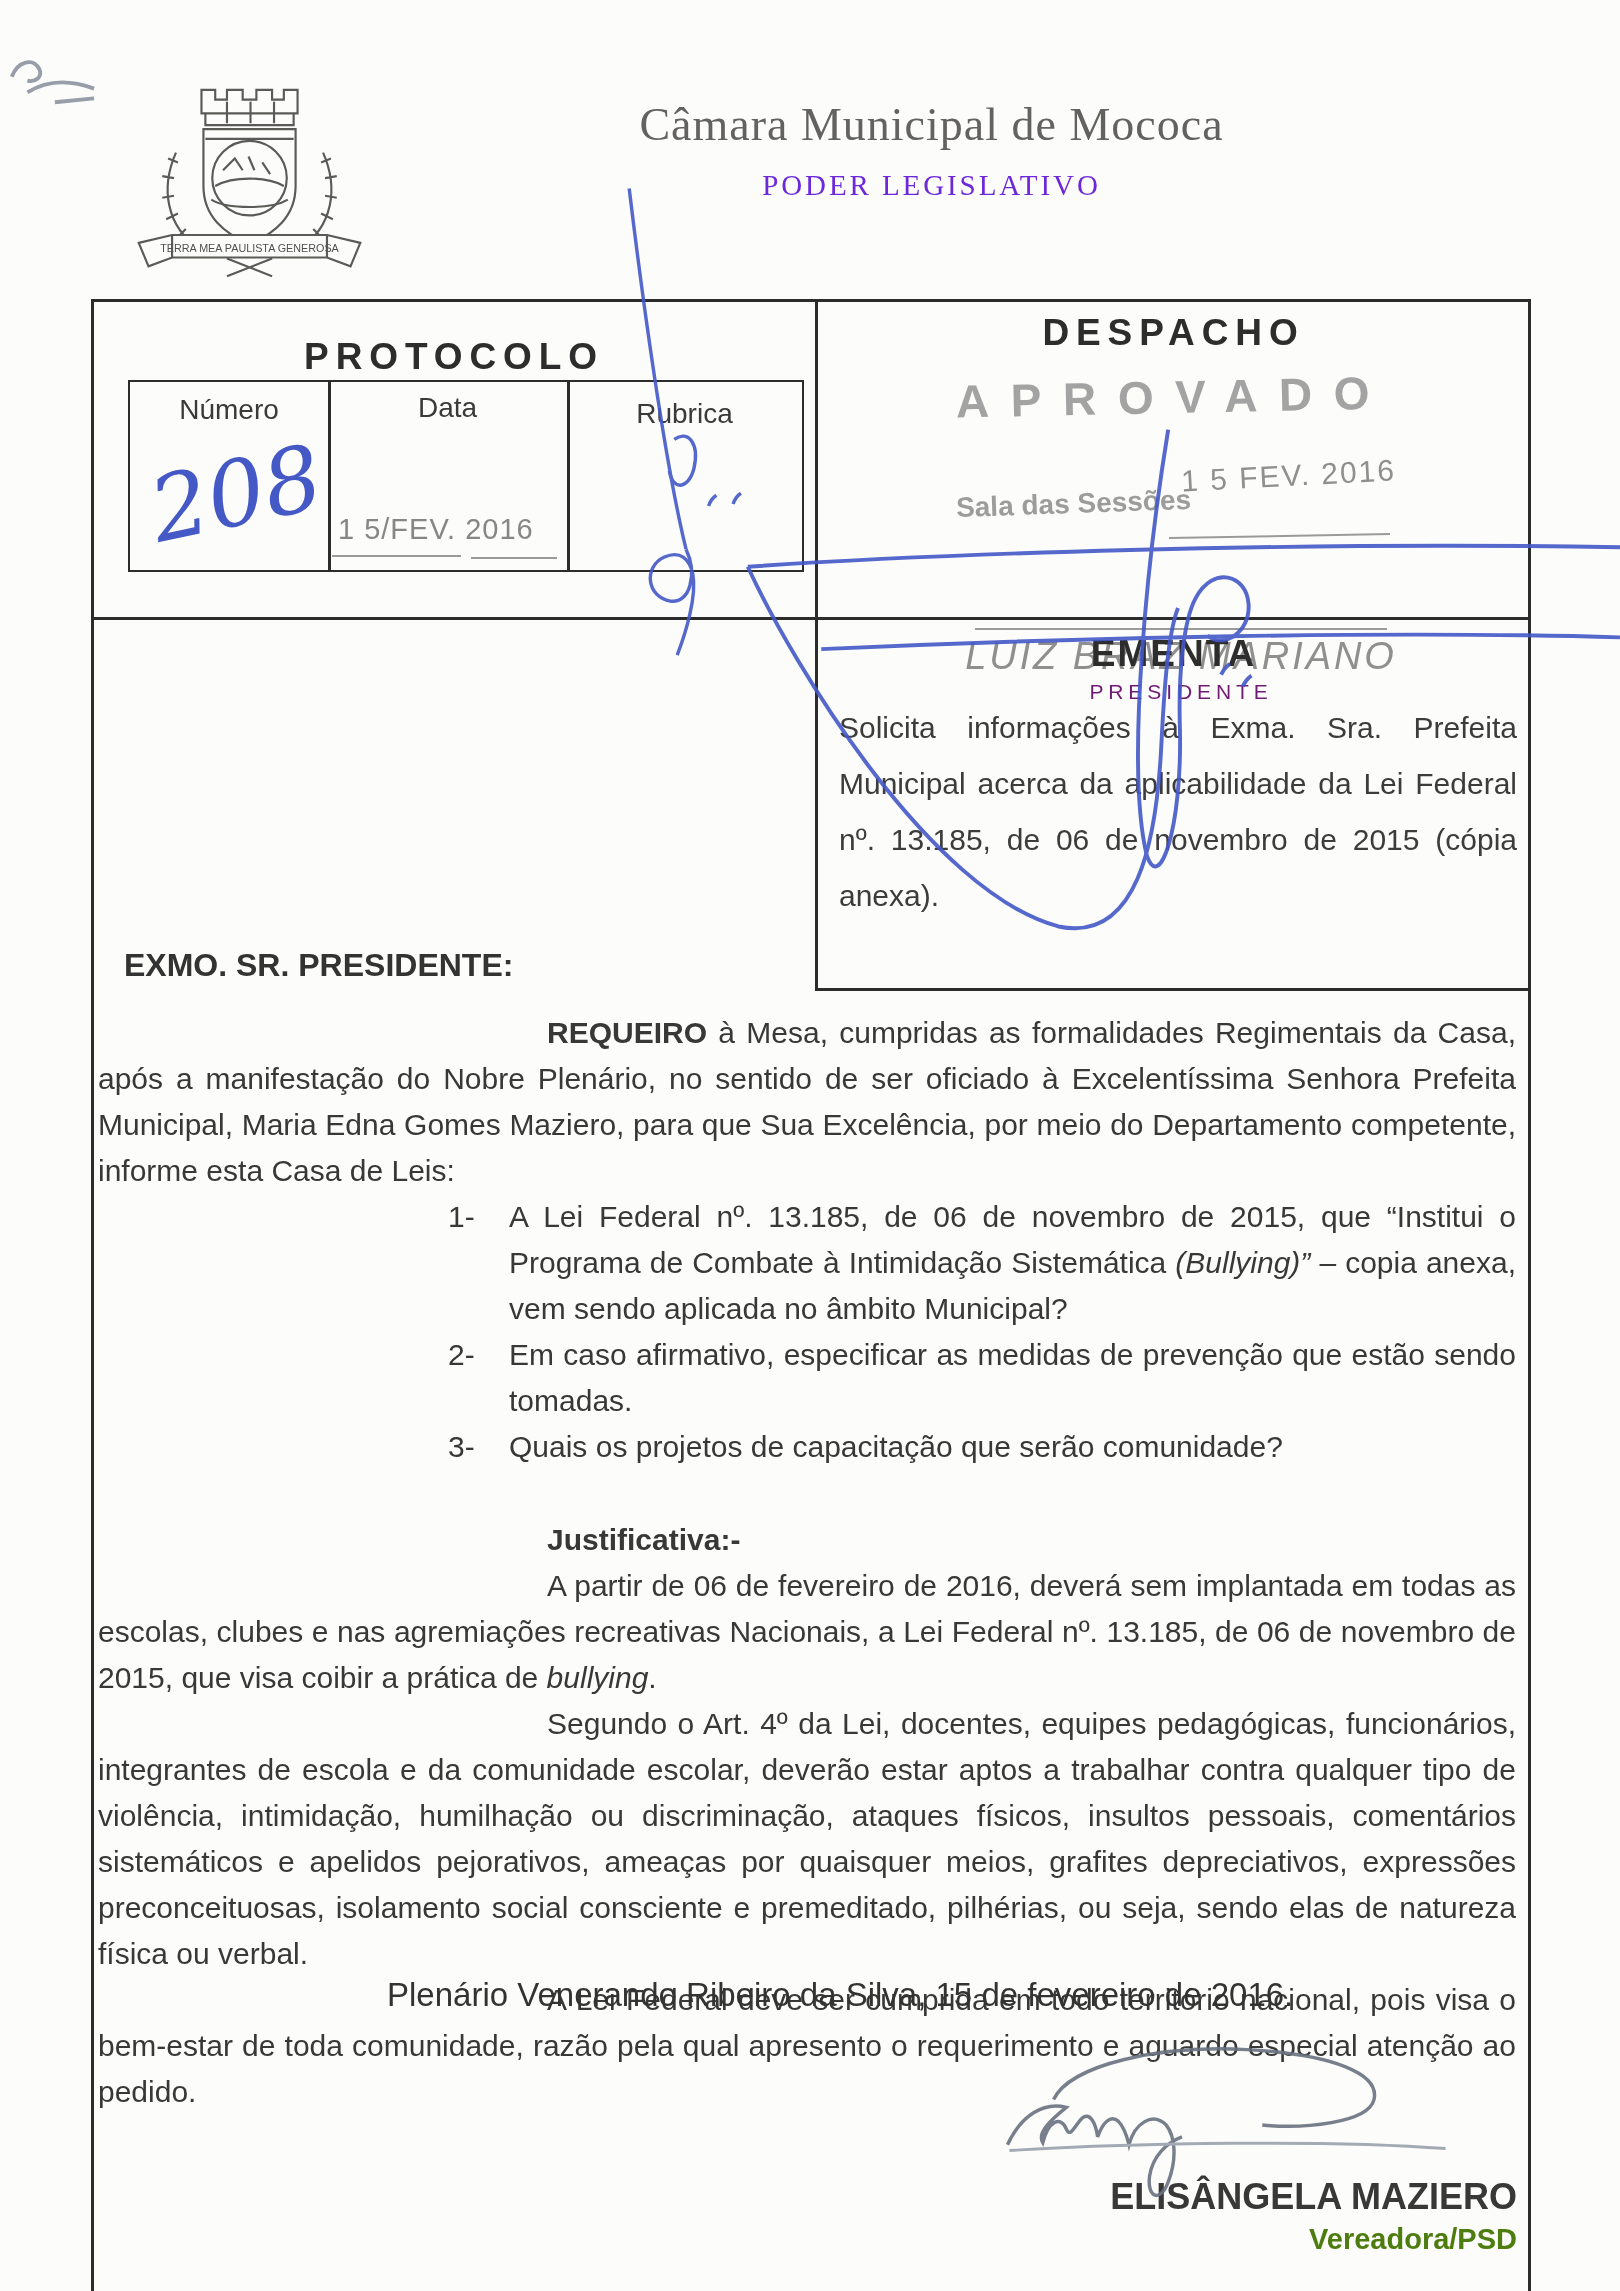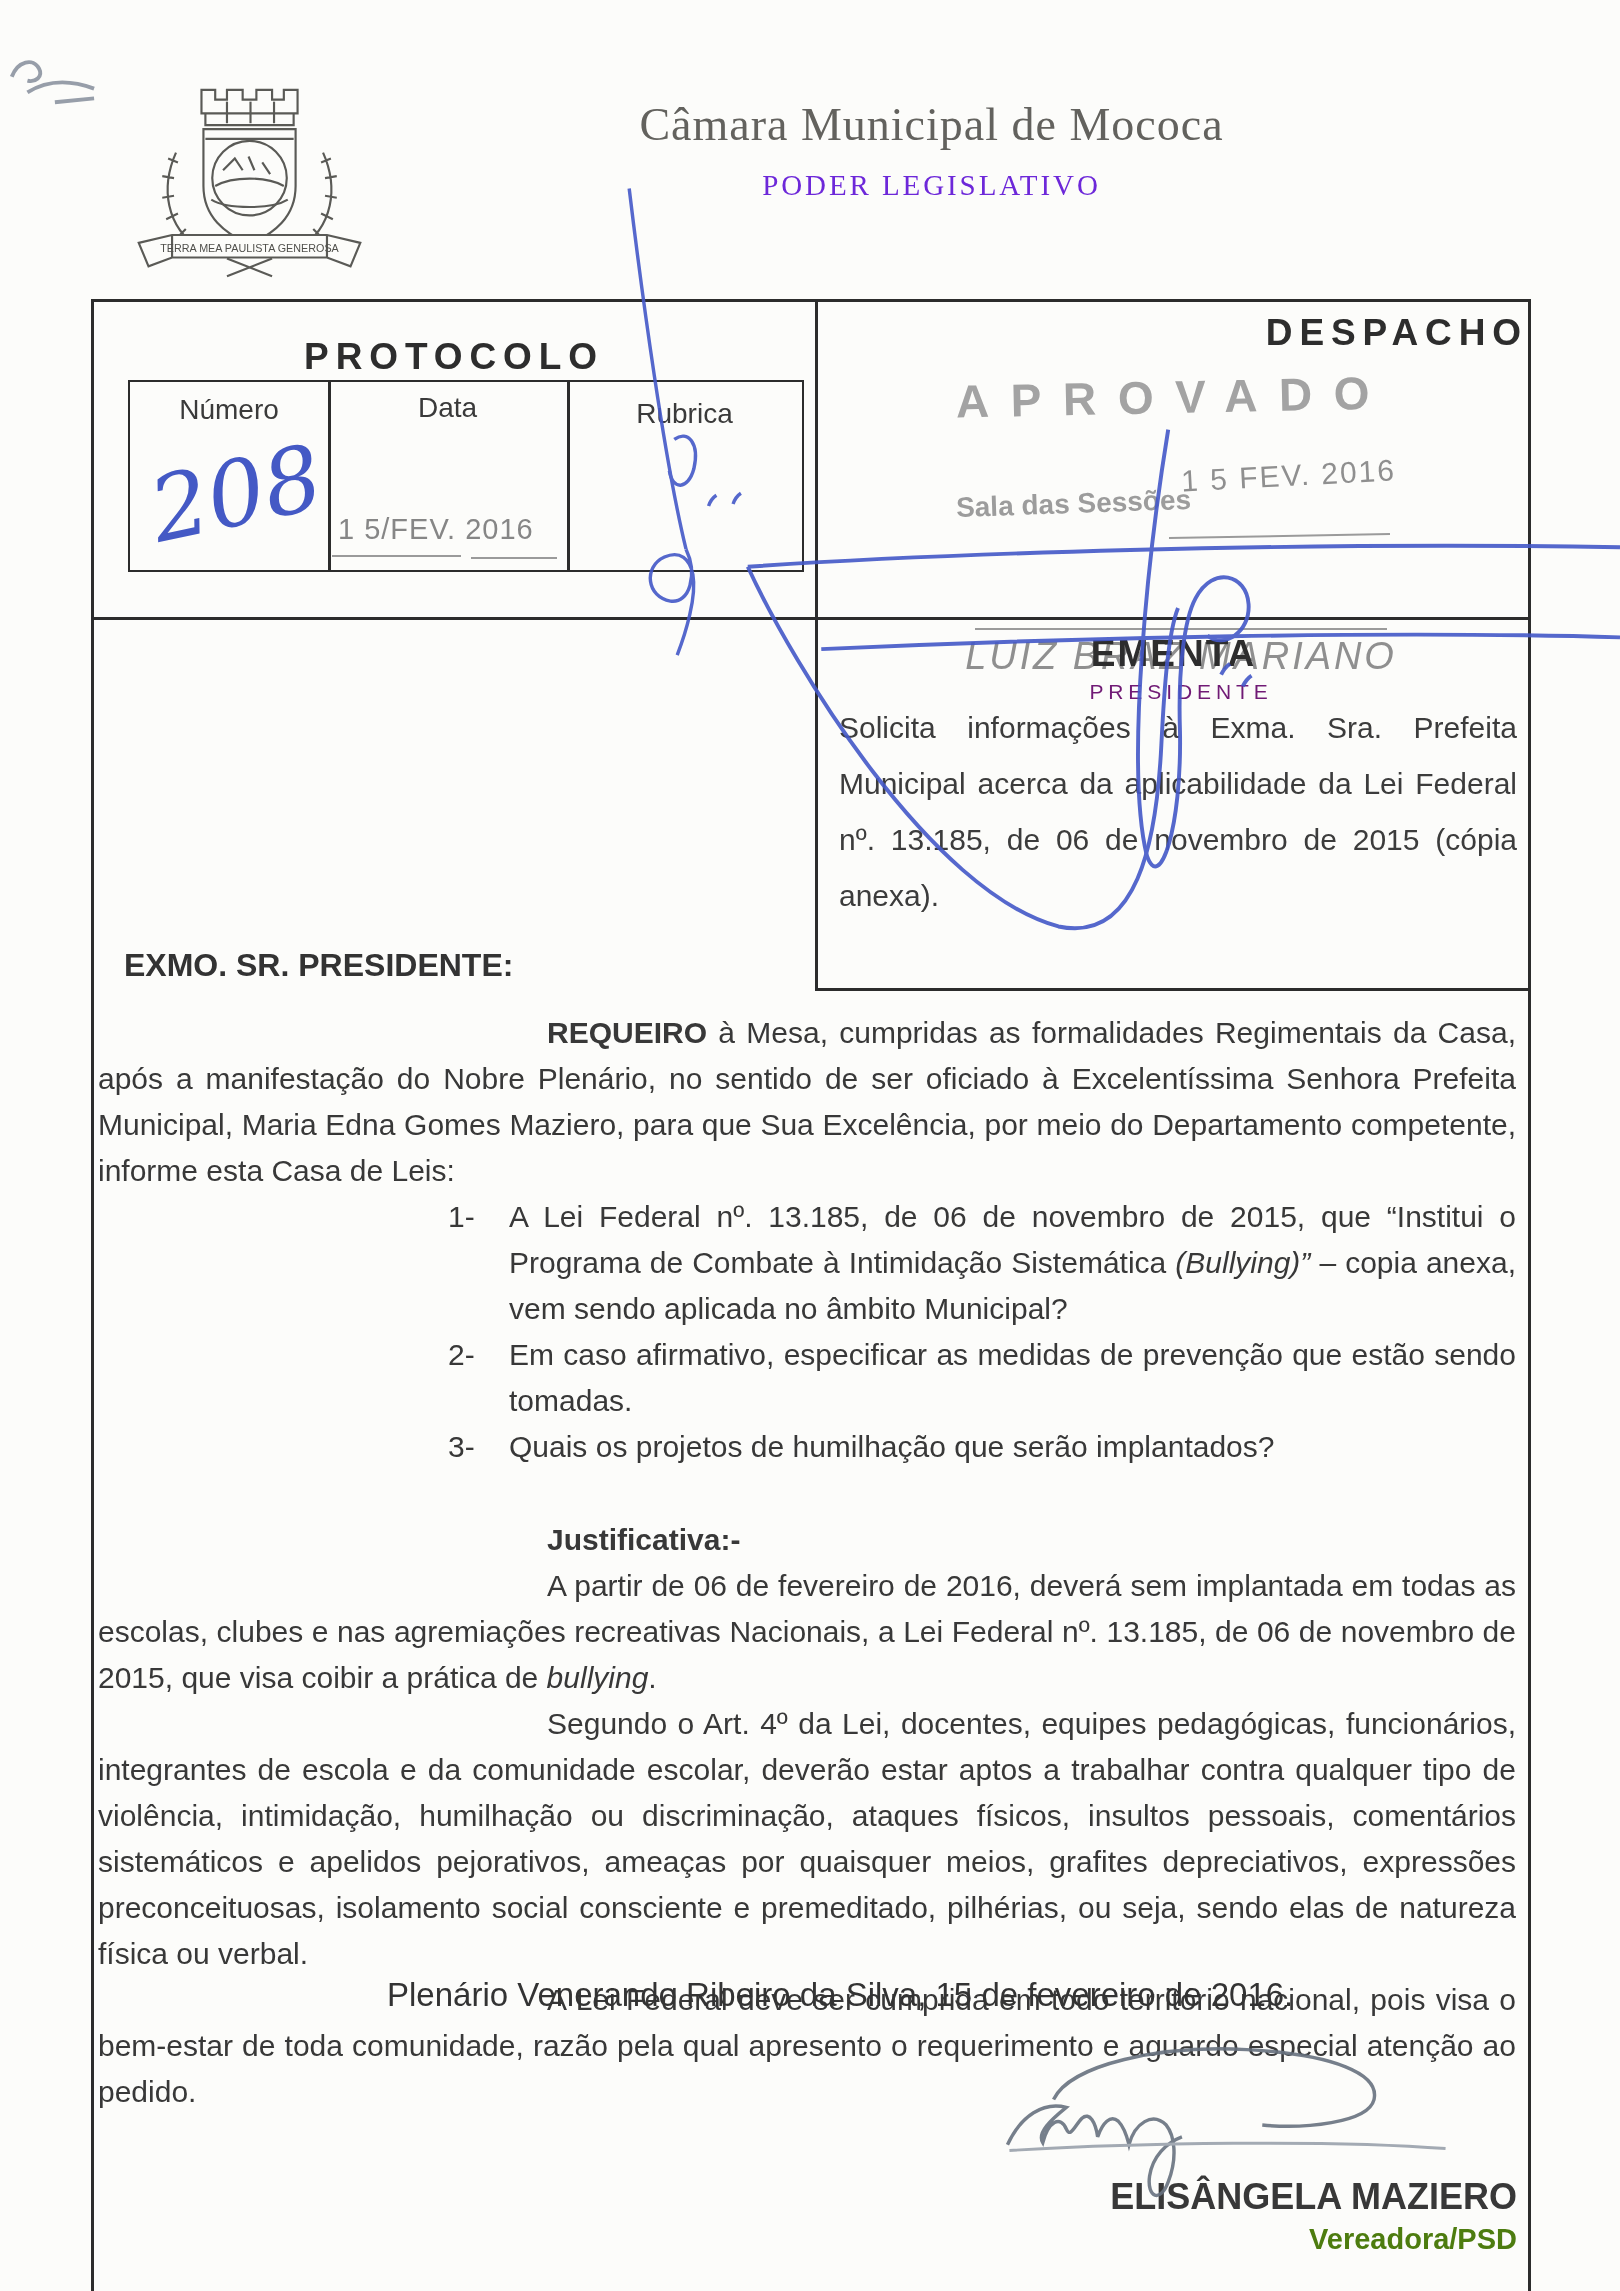--- a/index.html
+++ b/index.html
@@ -103,21 +103,21 @@
     <div class="cdiv" style="left:437px;"></div>
     <div class="phead" style="left:0;top:11.8px;width:198px;text-align:center;">Número</div>
     <div class="phead" style="left:198px;top:9.8px;width:239px;text-align:center;">Data</div>
     <div class="phead" style="left:437px;top:15.7px;width:235px;text-align:center;">Rubrica</div>
     <div class="numero-val">208</div>
     <div class="data-stamp">1 5/FEV. 2016</div>
     <div class="grayline" style="left:202px;top:173px;width:129px;height:2px;"></div>
     <div class="grayline" style="left:341px;top:175px;width:86px;height:2px;"></div>
   </div>
 
-  <div class="band-title" style="left:784px;top:312px;width:711px;text-align:right;padding-left:33px;">DESPACHO</div>
+  <div class="band-title" style="left:818px;top:312px;width:711px;text-align:center;">DESPACHO</div>
   <div class="aprovado">APROVADO</div>
   <div class="sala">Sala das Sessões</div>
   <div class="date2">1 5 FEV. 2016</div>
   <div class="grayline" style="left:1169px;top:535px;width:221px;height:2px;transform:rotate(-1deg);"></div>
   <div class="grayline" style="left:975px;top:628px;width:412px;height:2px;"></div>
   <div class="luiz">LUIZ BRAZ MARIANO</div>
   <div class="presid">PRESIDENTE</div>
 
   <div class="ementa-title">EMENTA</div>
   <div class="ementa-text">Solicita informações à Exma. Sra. Prefeita Municipal acerca da aplicabilidade da Lei Federal nº. 13.185, de 06 de novembro de 2015 (cópia anexa).</div>
@@ -127,21 +127,21 @@
   <div class="bodytext">
     <p class="ind"><span class="b">REQUEIRO</span><span> à Mesa, cumpridas as formalidades Regimentais da Casa, após a manifestação do Nobre Plenário, no sentido de ser oficiado à Excelentíssima Senhora Prefeita Municipal, Maria Edna Gomes Maziero, para que Sua Excelência, por meio do Departamento competente, informe esta Casa de Leis:</span></p>
     <div class="qlist">
       <div class="qitem">
         <span class="qnum">1-</span><span>A Lei Federal nº. 13.185, de 06 de novembro de 2015, que “Institui o Programa de Combate à Intimidação Sistemática </span><i>(Bullying)”</i><span> – copia anexa, vem sendo aplicada no âmbito Municipal?</span>
       </div>
       <div class="qitem">
         <span class="qnum">2-</span><span>Em caso afirmativo, especificar as medidas de prevenção que estão sendo tomadas.</span>
       </div>
       <div class="qitem">
-        <span class="qnum">3-</span><span>Quais os projetos de humilhação que serão implantados?</span>
+        <span class="qnum">3-</span><span>Quais os projetos de capacitação que serão comunidade?</span>
       </div>
     </div>
     <p class="ind b just-title">Justificativa:-</p>
     <p class="ind"><span>A partir de 06 de fevereiro de 2016, deverá sem implantada em todas as escolas, clubes e nas agremiações recreativas Nacionais, a Lei Federal nº. 13.185, de 06 de novembro de 2015, que visa coibir a prática de </span><i>bullying</i><span>.</span></p>
     <p class="ind">Segundo o Art. 4º da Lei, docentes, equipes pedagógicas, funcionários, integrantes de escola e da comunidade escolar, deverão estar aptos a trabalhar contra qualquer tipo de violência, intimidação, humilhação ou discriminação, ataques físicos, insultos pessoais, comentários sistemáticos e apelidos pejorativos, ameaças por quaisquer meios, grafites depreciativos, expressões preconceituosas, isolamento social consciente e premeditado, pilhérias, ou seja, sendo elas de natureza física ou verbal.</p>
     <p class="ind">A Lei Federal deve ser cumprida em todo território nacional, pois visa o bem-estar de toda comunidade, razão pela qual apresento o requerimento e aguardo especial atenção ao pedido.</p>
   </div>
 
   <div class="dateline">Plenário Venerando Ribeiro da Silva, 15 de fevereiro de 2016.</div>
 

